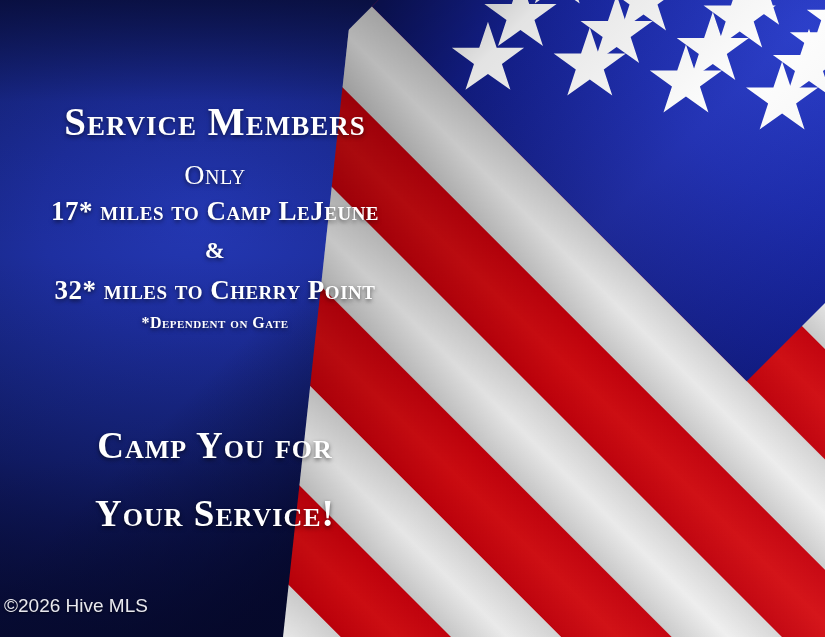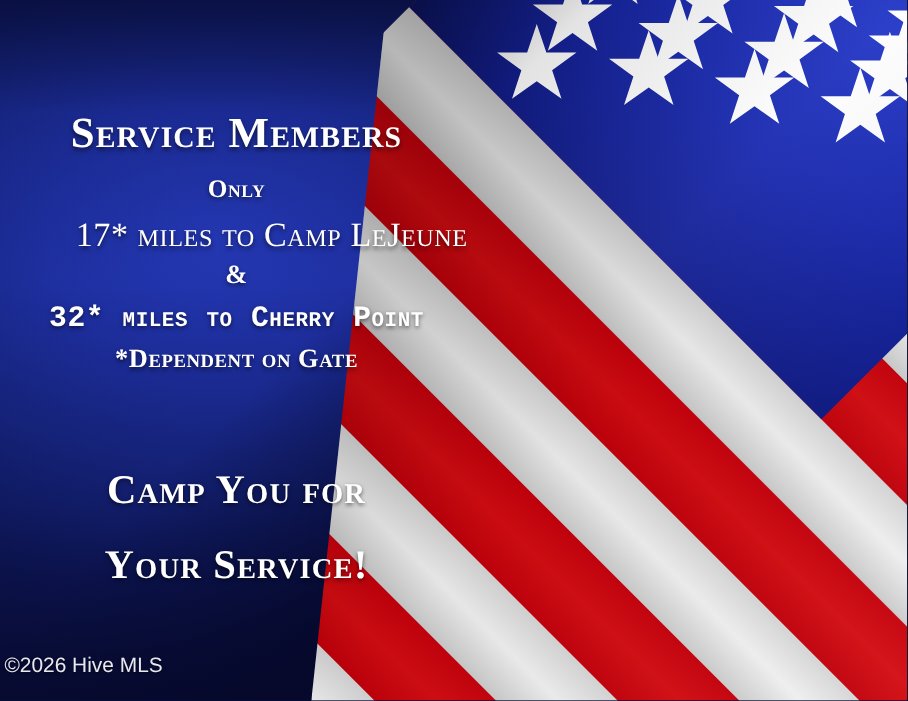--- a/index.html
+++ b/index.html
@@ -131,50 +131,48 @@
     position: absolute;
     top: 99px; left: 0; width: 430px;
     font-size: 39px;
     font-weight: 700;
     font-variant: small-caps;
     letter-spacing: 1px;
   }
   .t-only {
     position: absolute;
     top: 159px; left: 0; width: 430px;
-    font-size: 23px;
-    font-weight: 700;
+    font-size: 28px;
+    font-weight: 400;
     font-variant: small-caps;
   }
   .t-line1 {
     position: absolute;
     top: 196px; left: 0; width: 430px;
-    font-size: 31px;
-    font-weight: 400;
-    font-variant: small-caps;
-    padding-left: 32px;
+    font-size: 27px;
+    font-weight: 700;
+    font-variant: small-caps;
   }
   .t-amp {
     position: absolute;
     top: 237px; left: 0; width: 430px;
     font-size: 24px;
     font-weight: 700;
   }
   .t-line2 {
     position: absolute;
     top: 275px; left: 0; width: 430px;
     font-size: 27px;
     font-weight: 700;
     font-variant: small-caps;
-    font-family: Liberation Mono, monospace;
   }
   .t-note {
     position: absolute;
     top: 314px; left: 0; width: 430px;
-    font-size: 24px;
+    font-size: 16px;
     font-weight: 700;
     font-variant: small-caps;
   }
   .t-thanks1 {
     position: absolute;
     top: 424px; left: 0; width: 430px;
     font-size: 37px;
     font-weight: 700;
     font-variant: small-caps;
     letter-spacing: 1px;

